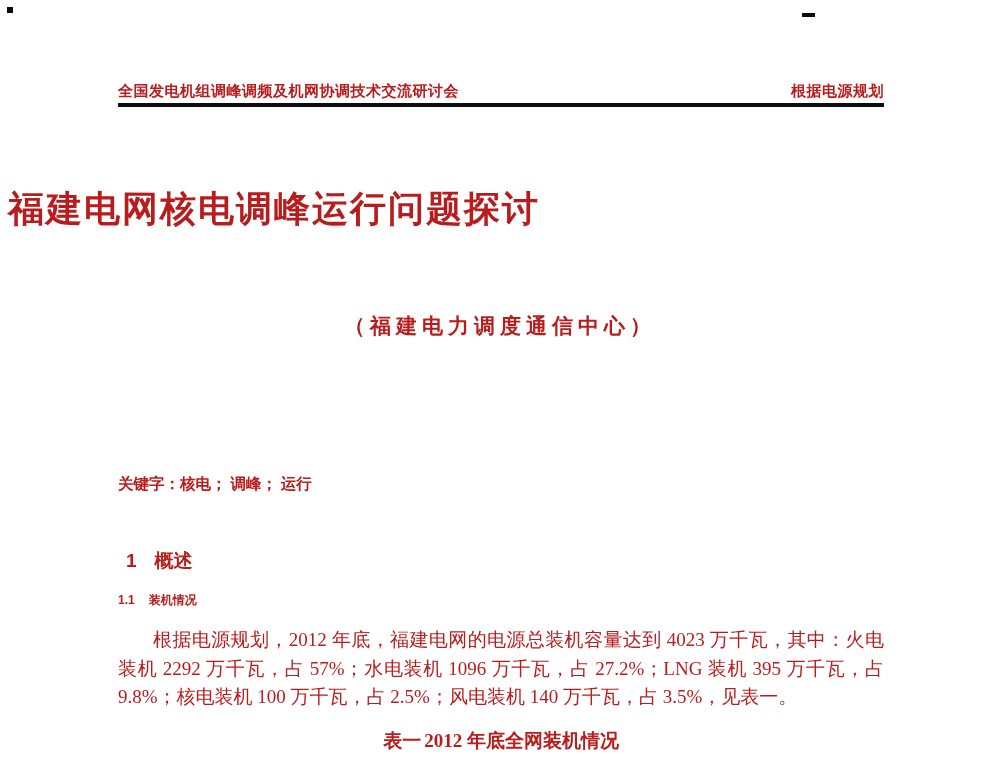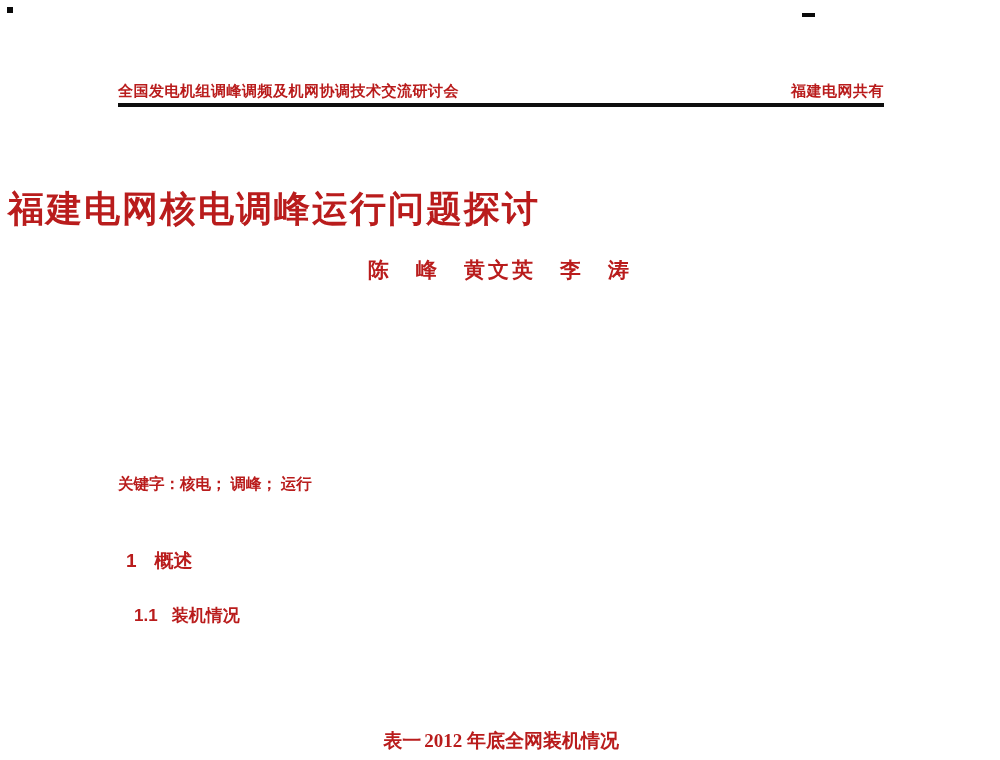--- a/index.html
+++ b/index.html
@@ -112,24 +112,24 @@
     font-weight: bold;
     font-size: 19px;
     line-height: 24px;
   }
   .sec1 .sec-num { margin-right: 18px; }
 
   .sec11 {
     position: absolute;
     left: 118px;
     top: 589px;
-    margin: 16px;
+    margin: 0;
     font-family: "Liberation Sans", sans-serif;
     font-weight: bold;
-    font-size: 17px;
+    font-size: 12px;
     line-height: 22px;
   }
   .sec11 .sec-num { margin-right: 14px; }
 
   .body-par {
     position: absolute;
     left: 118px;
     width: 766px;
     top: 626px;
     margin: 0;
@@ -156,40 +156,41 @@
   .speck.s1 { left: 7px; top: 7px; width: 6px; height: 6px; }
   .speck.s2 { left: 802px; top: 13px; width: 13px; height: 4px; }
 </style>
 </head>
 <body>
 
 <div class="page">
 
   <header class="hdr">
     <span>全国发电机组调峰调频及机网协调技术交流研讨会</span>
-    <span>福建电网共有</span>
+    <span>根据电源规划</span>
   </header>
   <div class="rule"></div>
 
   <h1 class="title">福建电网核电调峰运行问题探讨</h1>
 
-  <div class="authors">陈　峰　黄文英　李　涛</div>
 
+  <div class="affiliation">（福建电力调度通信中心）</div>
 
 
   <p class="keywords"><span class="lbl">关键字：</span><span>核电； 调峰； 运行</span></p>
 
   <h2 class="sec1">
     <span class="sec-num">1</span><span>概述</span>
   </h2>
 
   <h3 class="sec11">
     <span class="sec-num">1.1</span><span>装机情况</span>
   </h3>
 
+  <p class="body-par">根据电源规划，2012 年底，福建电网的电源总装机容量达到 4023 万千瓦，其中：火电装机 2292 万千瓦，占 57%；水电装机 1096 万千瓦，占 27.2%；LNG 装机 395 万千瓦，占 9.8%；核电装机 100 万千瓦，占 2.5%；风电装机 140 万千瓦，占 3.5%，见表一。</p>
 
   <div class="caption">
     <span>表一</span><span class="cap-t">2012 年底全网装机情况</span>
   </div>
 
   <div class="speck s1"></div>
   <div class="speck s2"></div>
 
 </div>
 

